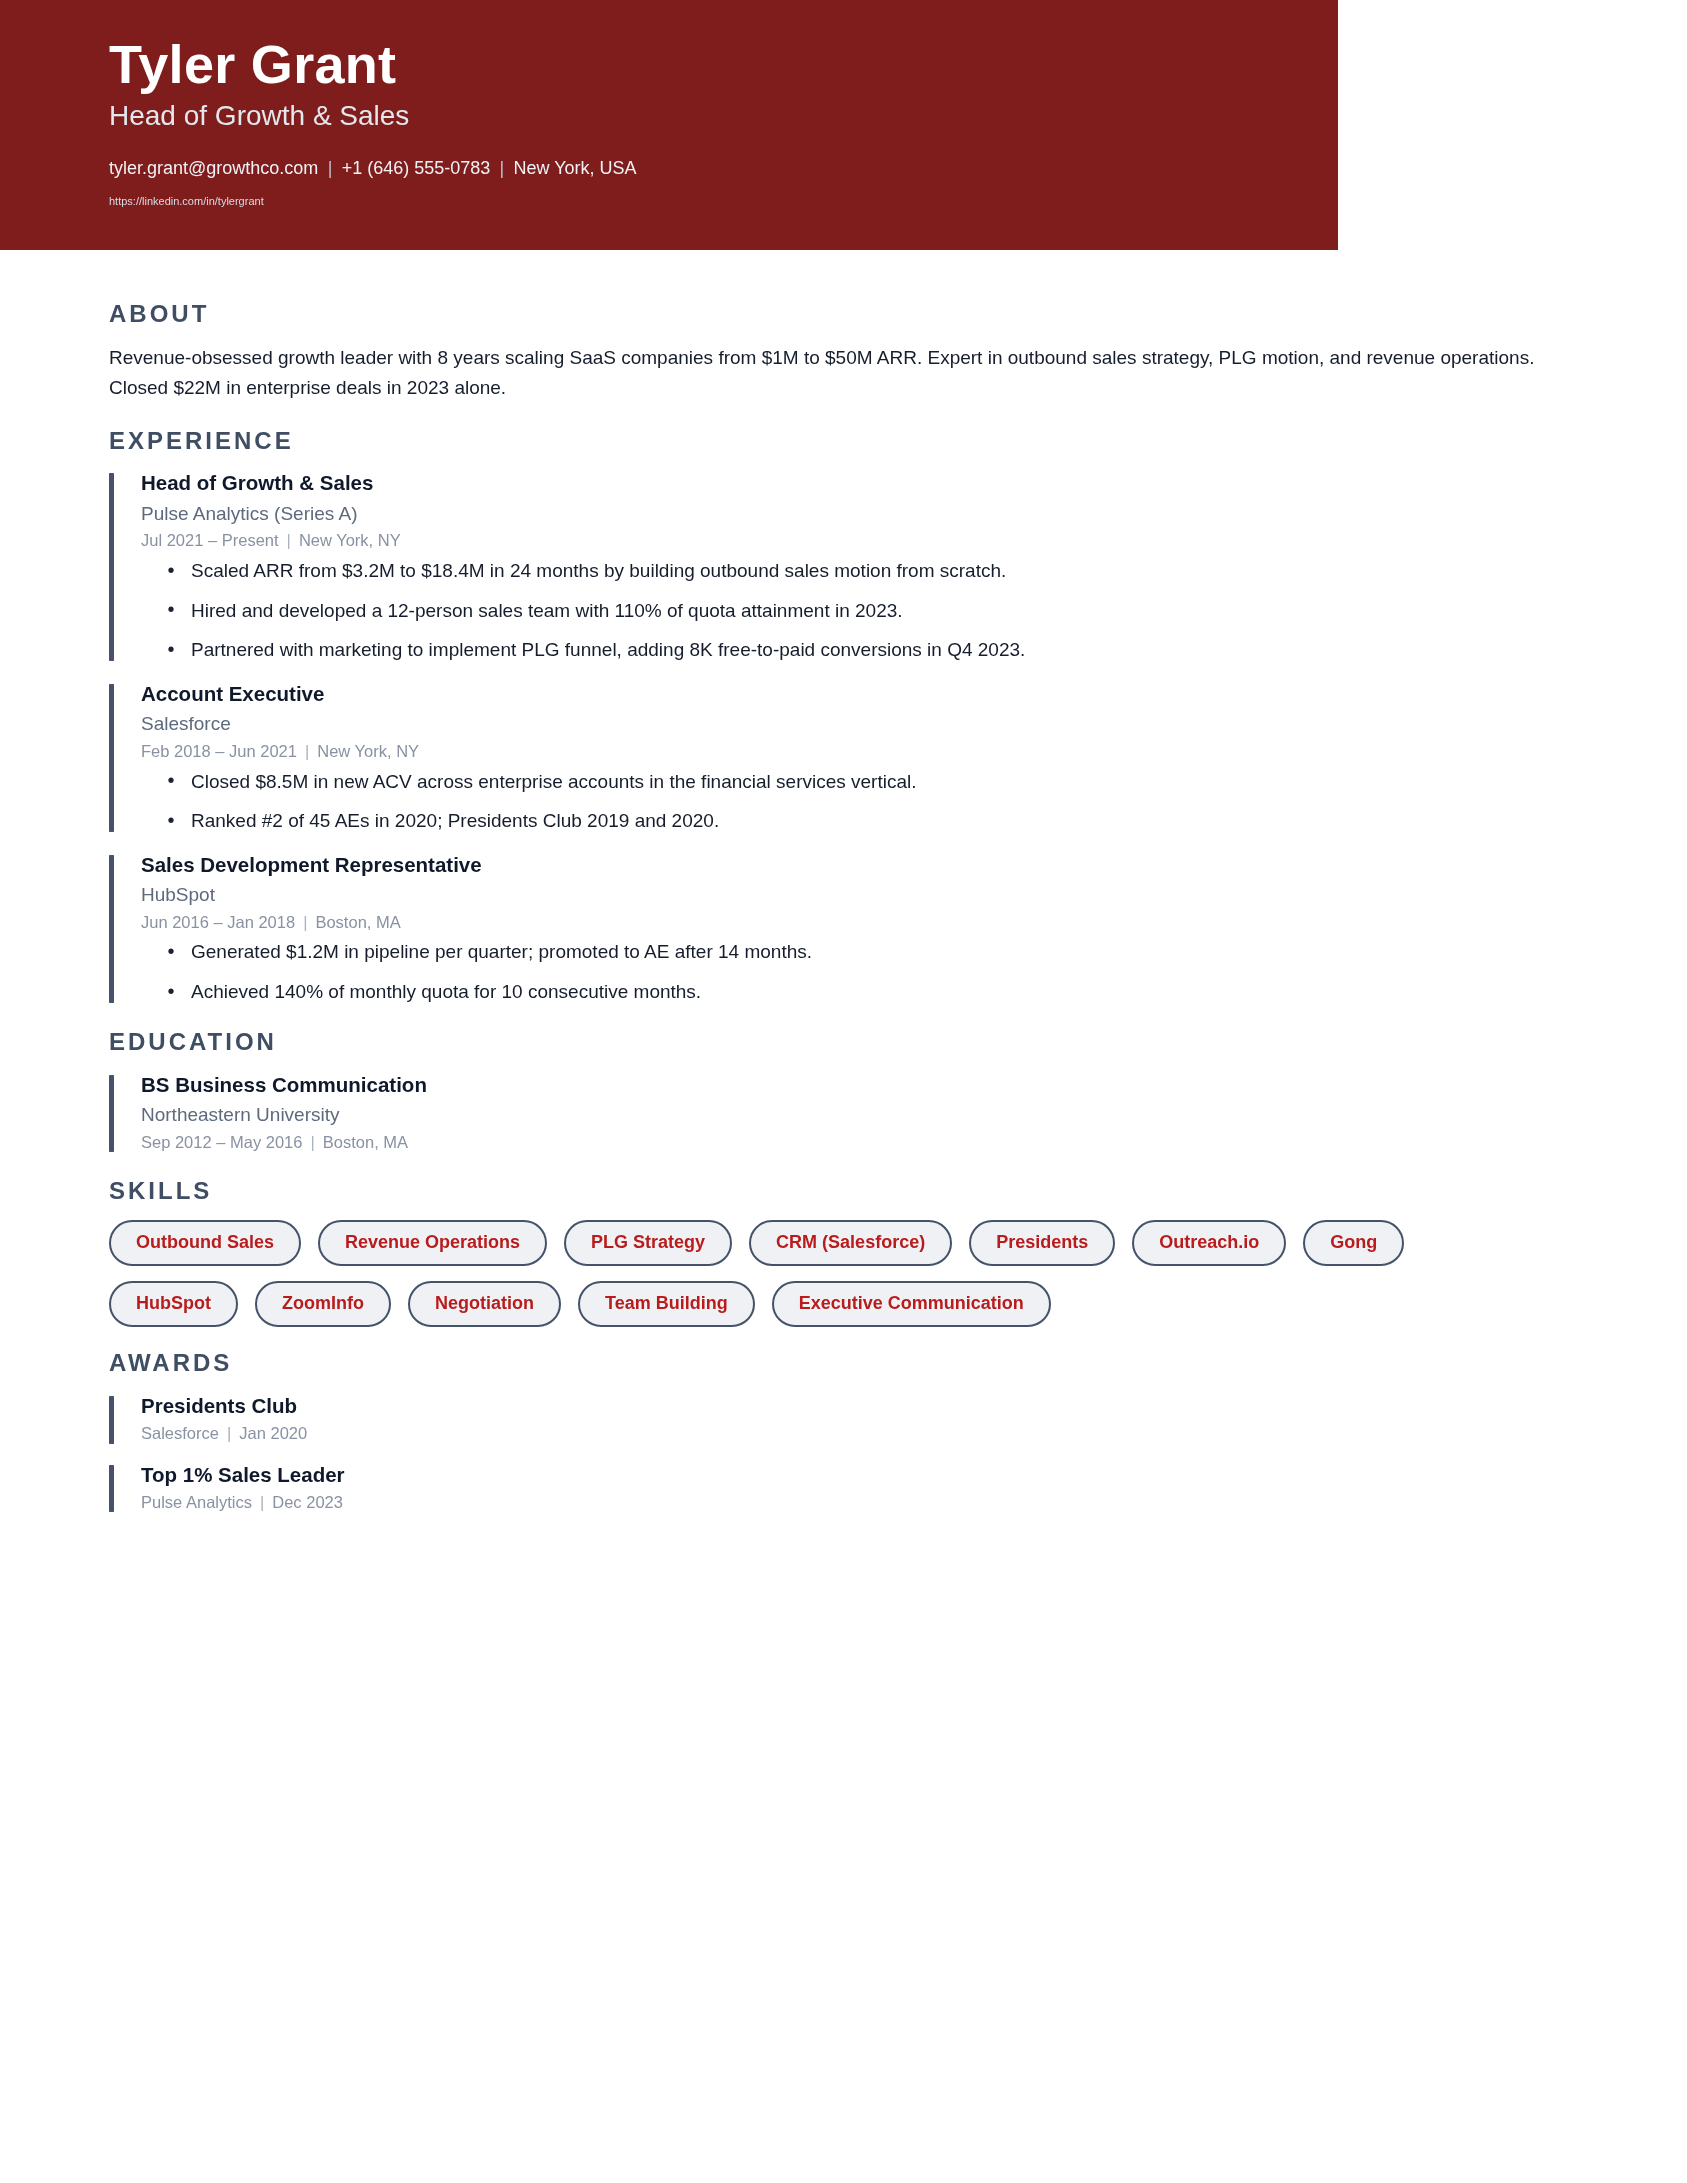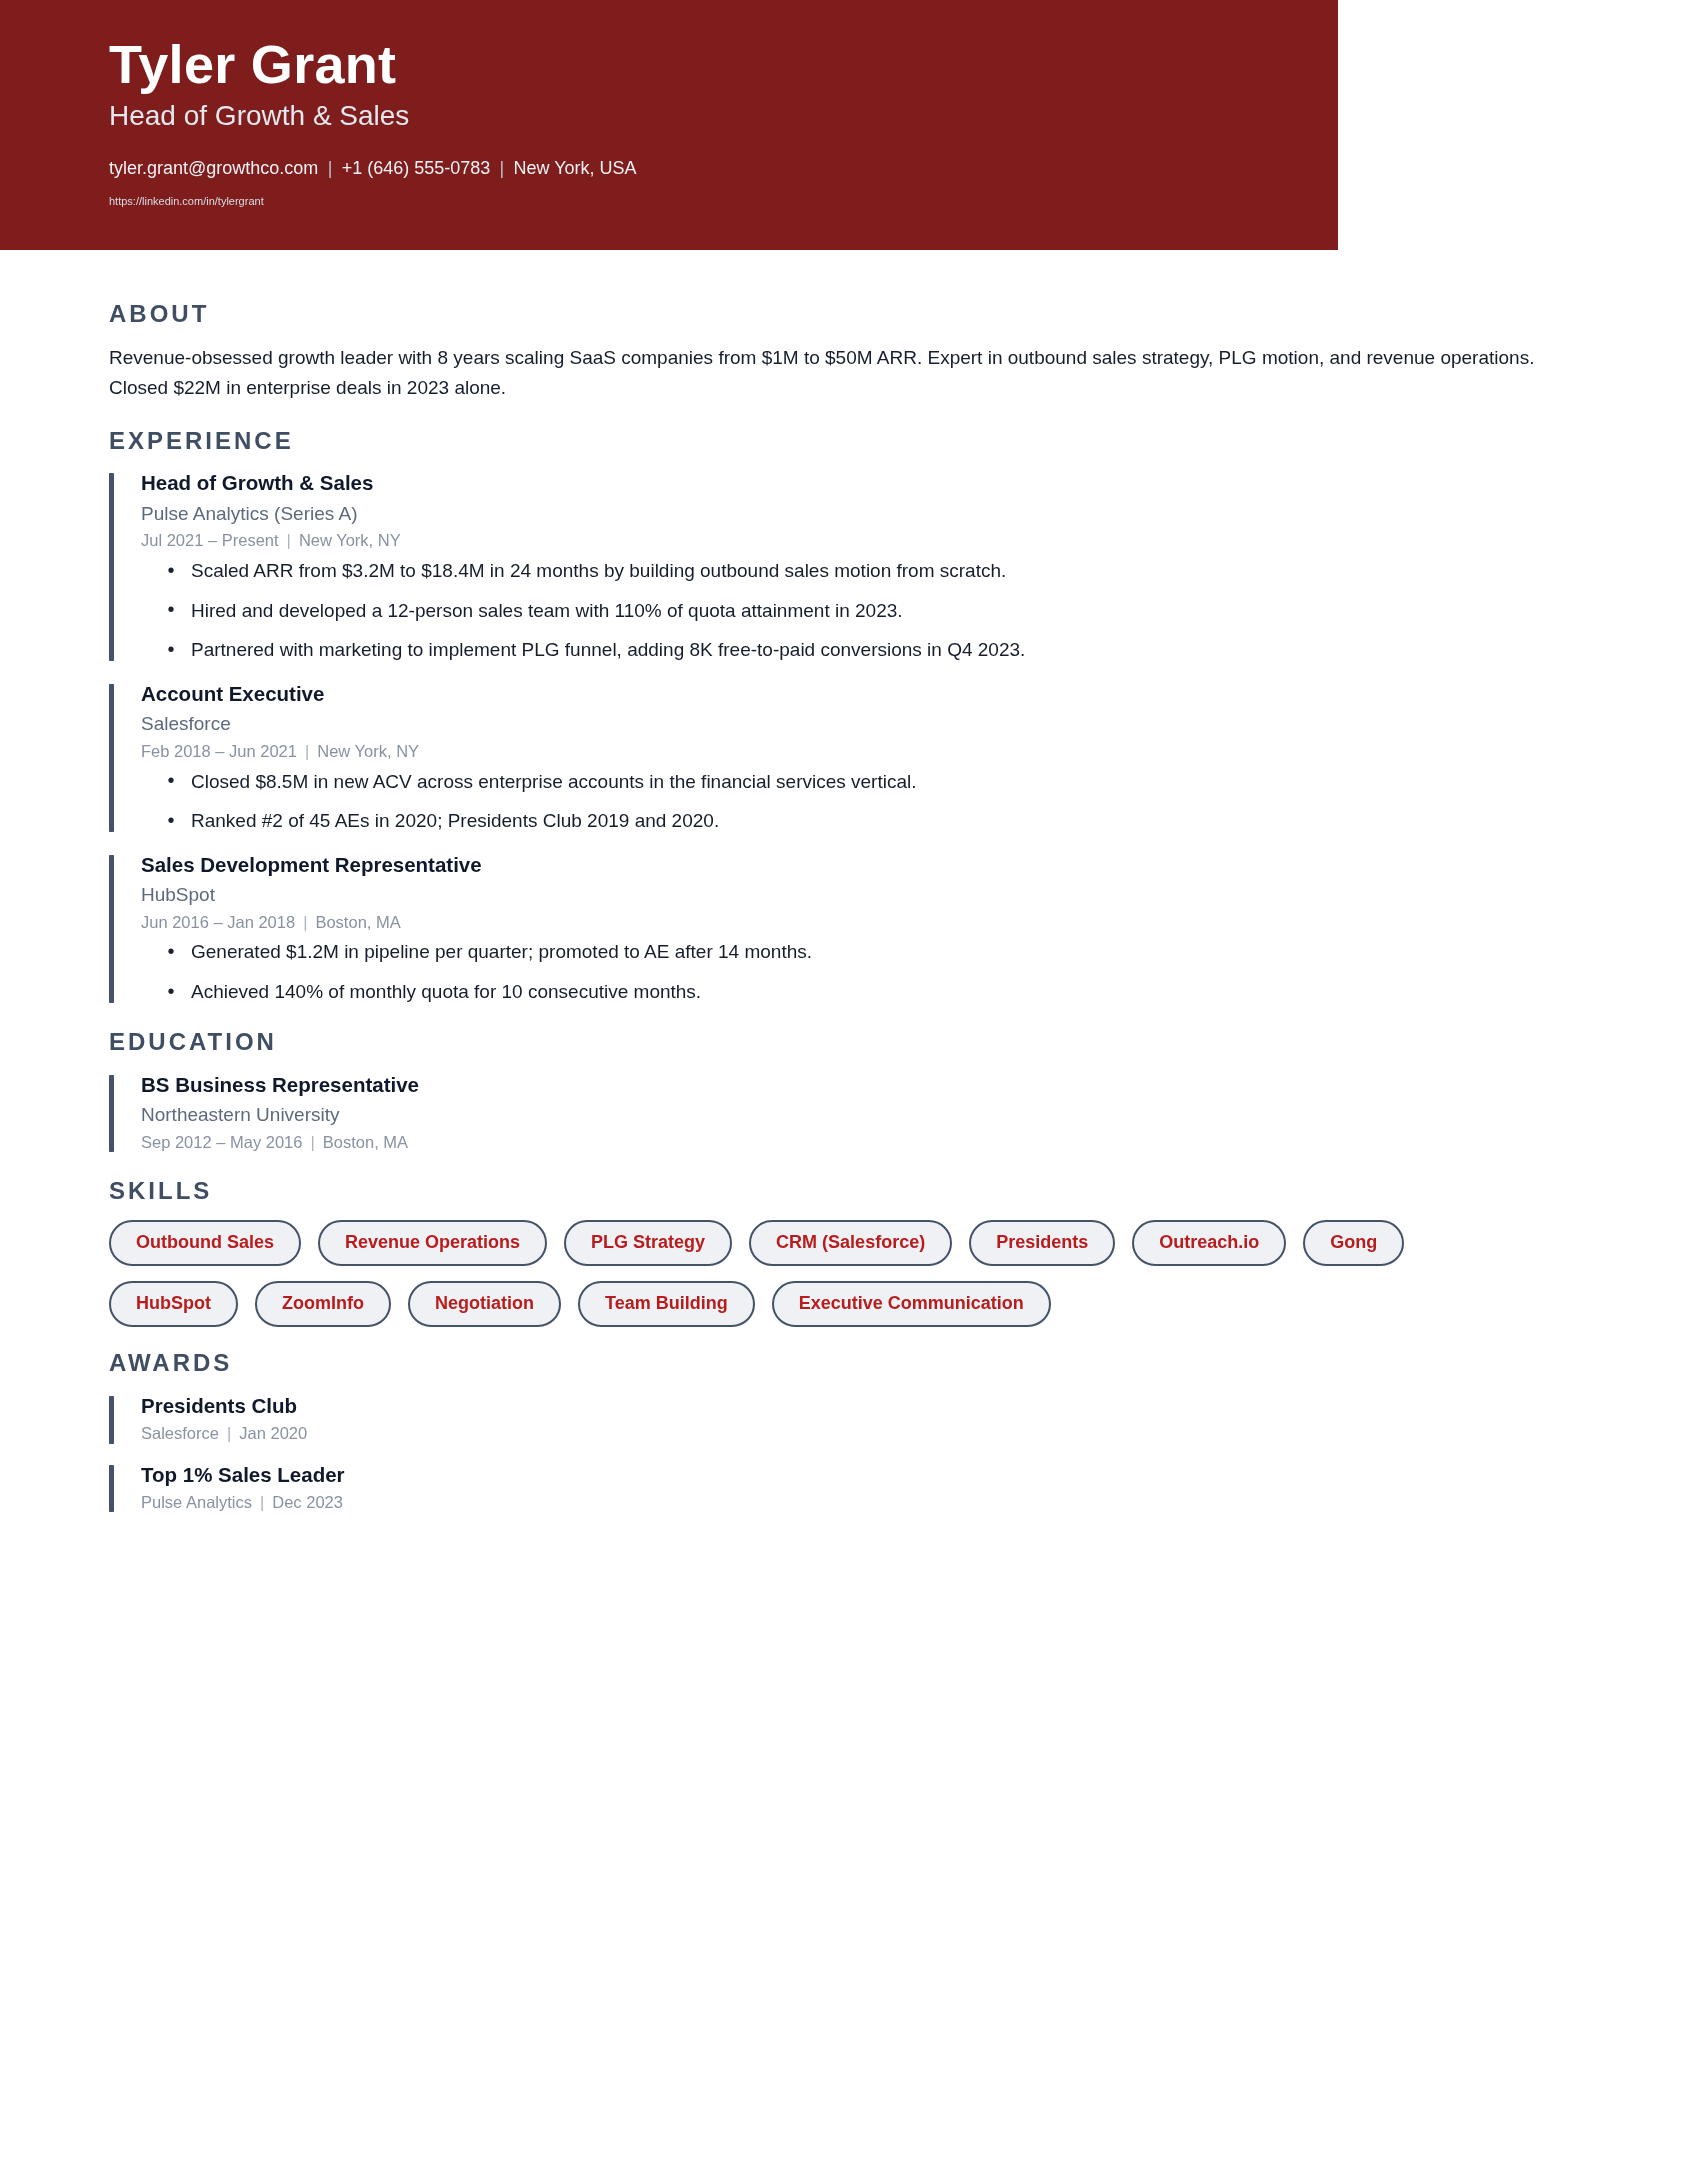--- a/index.html
+++ b/index.html
@@ -252,21 +252,21 @@
         <ul class="bullets">
           <li>Generated $1.2M in pipeline per quarter; promoted to AE after 14 months.</li>
           <li>Achieved 140% of monthly quota for 10 consecutive months.</li>
         </ul>
       </div>
     </div>
 
     <div class="section">
       <div class="section-heading">EDUCATION</div>
       <div class="entry edu">
-        <div class="entry-role">BS Business Representative</div>
+        <div class="entry-role">BS Business Communication</div>
         <div class="entry-org">Northeastern University</div>
         <div class="entry-meta">
           <span>Sep 2012 – May 2016</span><span class="meta-sep">|</span><span>Boston, MA</span>
         </div>
       </div>
     </div>
 
     <div class="section">
       <div class="section-heading">SKILLS</div>
       <div class="skills-wrap">

